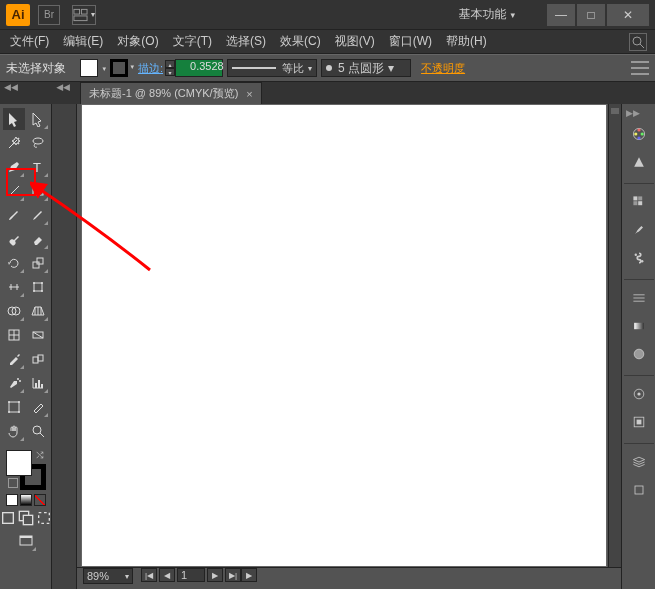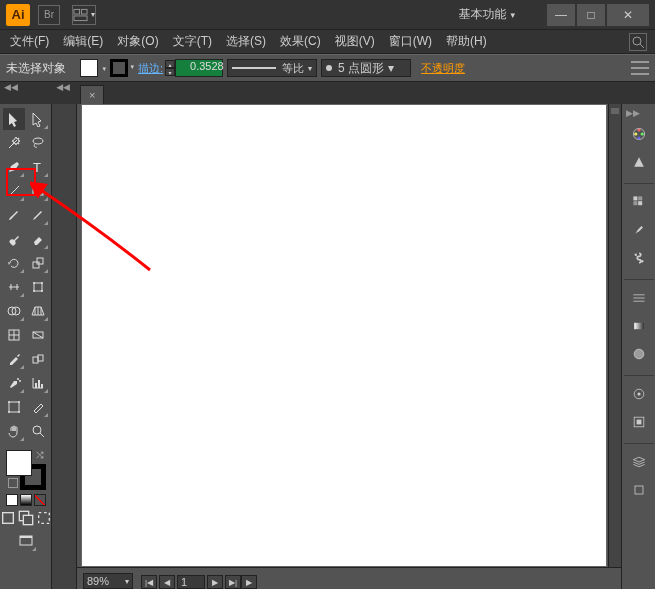--- a/index.html
+++ b/index.html
@@ -47,21 +47,21 @@
   .doc-tab-left { position: absolute; left: 4px; top: 82px; width: 72px; display: flex; justify-content: space-between; padding-right: 6px; }
   .arrow-handle { font-size: 9px; color: #999; }
 
   .workarea { position: absolute; top: 104px; left: 0; right: 0; bottom: 0; display: flex; }
   .tools { width: 52px; background: #535353; border-right: 1px solid #222; display: flex; flex-direction: column; align-items: center; padding-top: 4px; }
   .tab-gutter { width: 25px; background: #424242; border-right: 1px solid #222; }
   .canvas-area { flex: 1; background: #535353; position: relative; }
   .canvas { position: absolute; top: 0; left: 4px; right: 14px; bottom: 22px; background: #fff; border: 1px solid #666; }
   .vscroll { position: absolute; top: 0; right: 0; bottom: 22px; width: 13px; background: #444; border-left: 1px solid #222; }
   .vscroll .thumb { position: absolute; top: 4px; left: 2px; right: 2px; height: 6px; background: #666; }
-  .statusbar { position: absolute; bottom: 0; left: 0; right: 0; height: 22px; background: #535353; border-top: 1px solid #222; display: flex; align-items: flex-end; font-size: 11px; }
+  .statusbar { position: absolute; bottom: 0; left: 0; right: 0; height: 22px; background: #535353; border-top: 1px solid #222; display: flex; align-items: flex-start; font-size: 11px; }
   .zoom-dd { width: 50px; height: 16px; background: #3a3a3a; border: 1px solid #222; display: flex; align-items: center; justify-content: space-between; padding: 0 3px; margin-left: 6px; }
   .nav-group { display: flex; align-items: center; gap: 2px; margin-left: 8px; }
   .nav-btn { width: 16px; height: 14px; border: 1px solid #222; background: #444; display: flex; align-items: center; justify-content: center; font-size: 8px; }
   .artboard-num { width: 28px; height: 14px; background: #3a3a3a; border: 1px solid #222; padding: 0 3px; }
   .status-text { flex: 1; text-align: center; color: #ccc; }
 
   .right-panel { width: 34px; background: #535353; border-left: 1px solid #222; display: flex; flex-direction: column; align-items: center; padding-top: 4px; gap: 4px; }
   .ricon { width: 24px; height: 24px; display: flex; align-items: center; justify-content: center; color: #bbb; }
   .ricon.sep { border-bottom: 1px solid #3a3a3a; width: 30px; height: 4px; margin: 2px 0; }
 
@@ -165,20 +165,21 @@
       <div></div>
     </div>
 </div>
 
 <div class="doc-tab-left">
   <span class="arrow-handle">◀◀</span>
   <span class="arrow-handle">◀◀</span>
 </div>
 <div class="doc-tab-strip">
   <div class="doc-tab">
+    <span>未标题-1 @ 89% (CMYK/预览)</span>
     <span class="close-x">×</span>
   </div>
 </div>
 
 <div class="workarea">
 
   <div class="tools">
     <div class="tool-row">
       <div class="tool sel">
           <svg viewBox="0 0 16 16">

